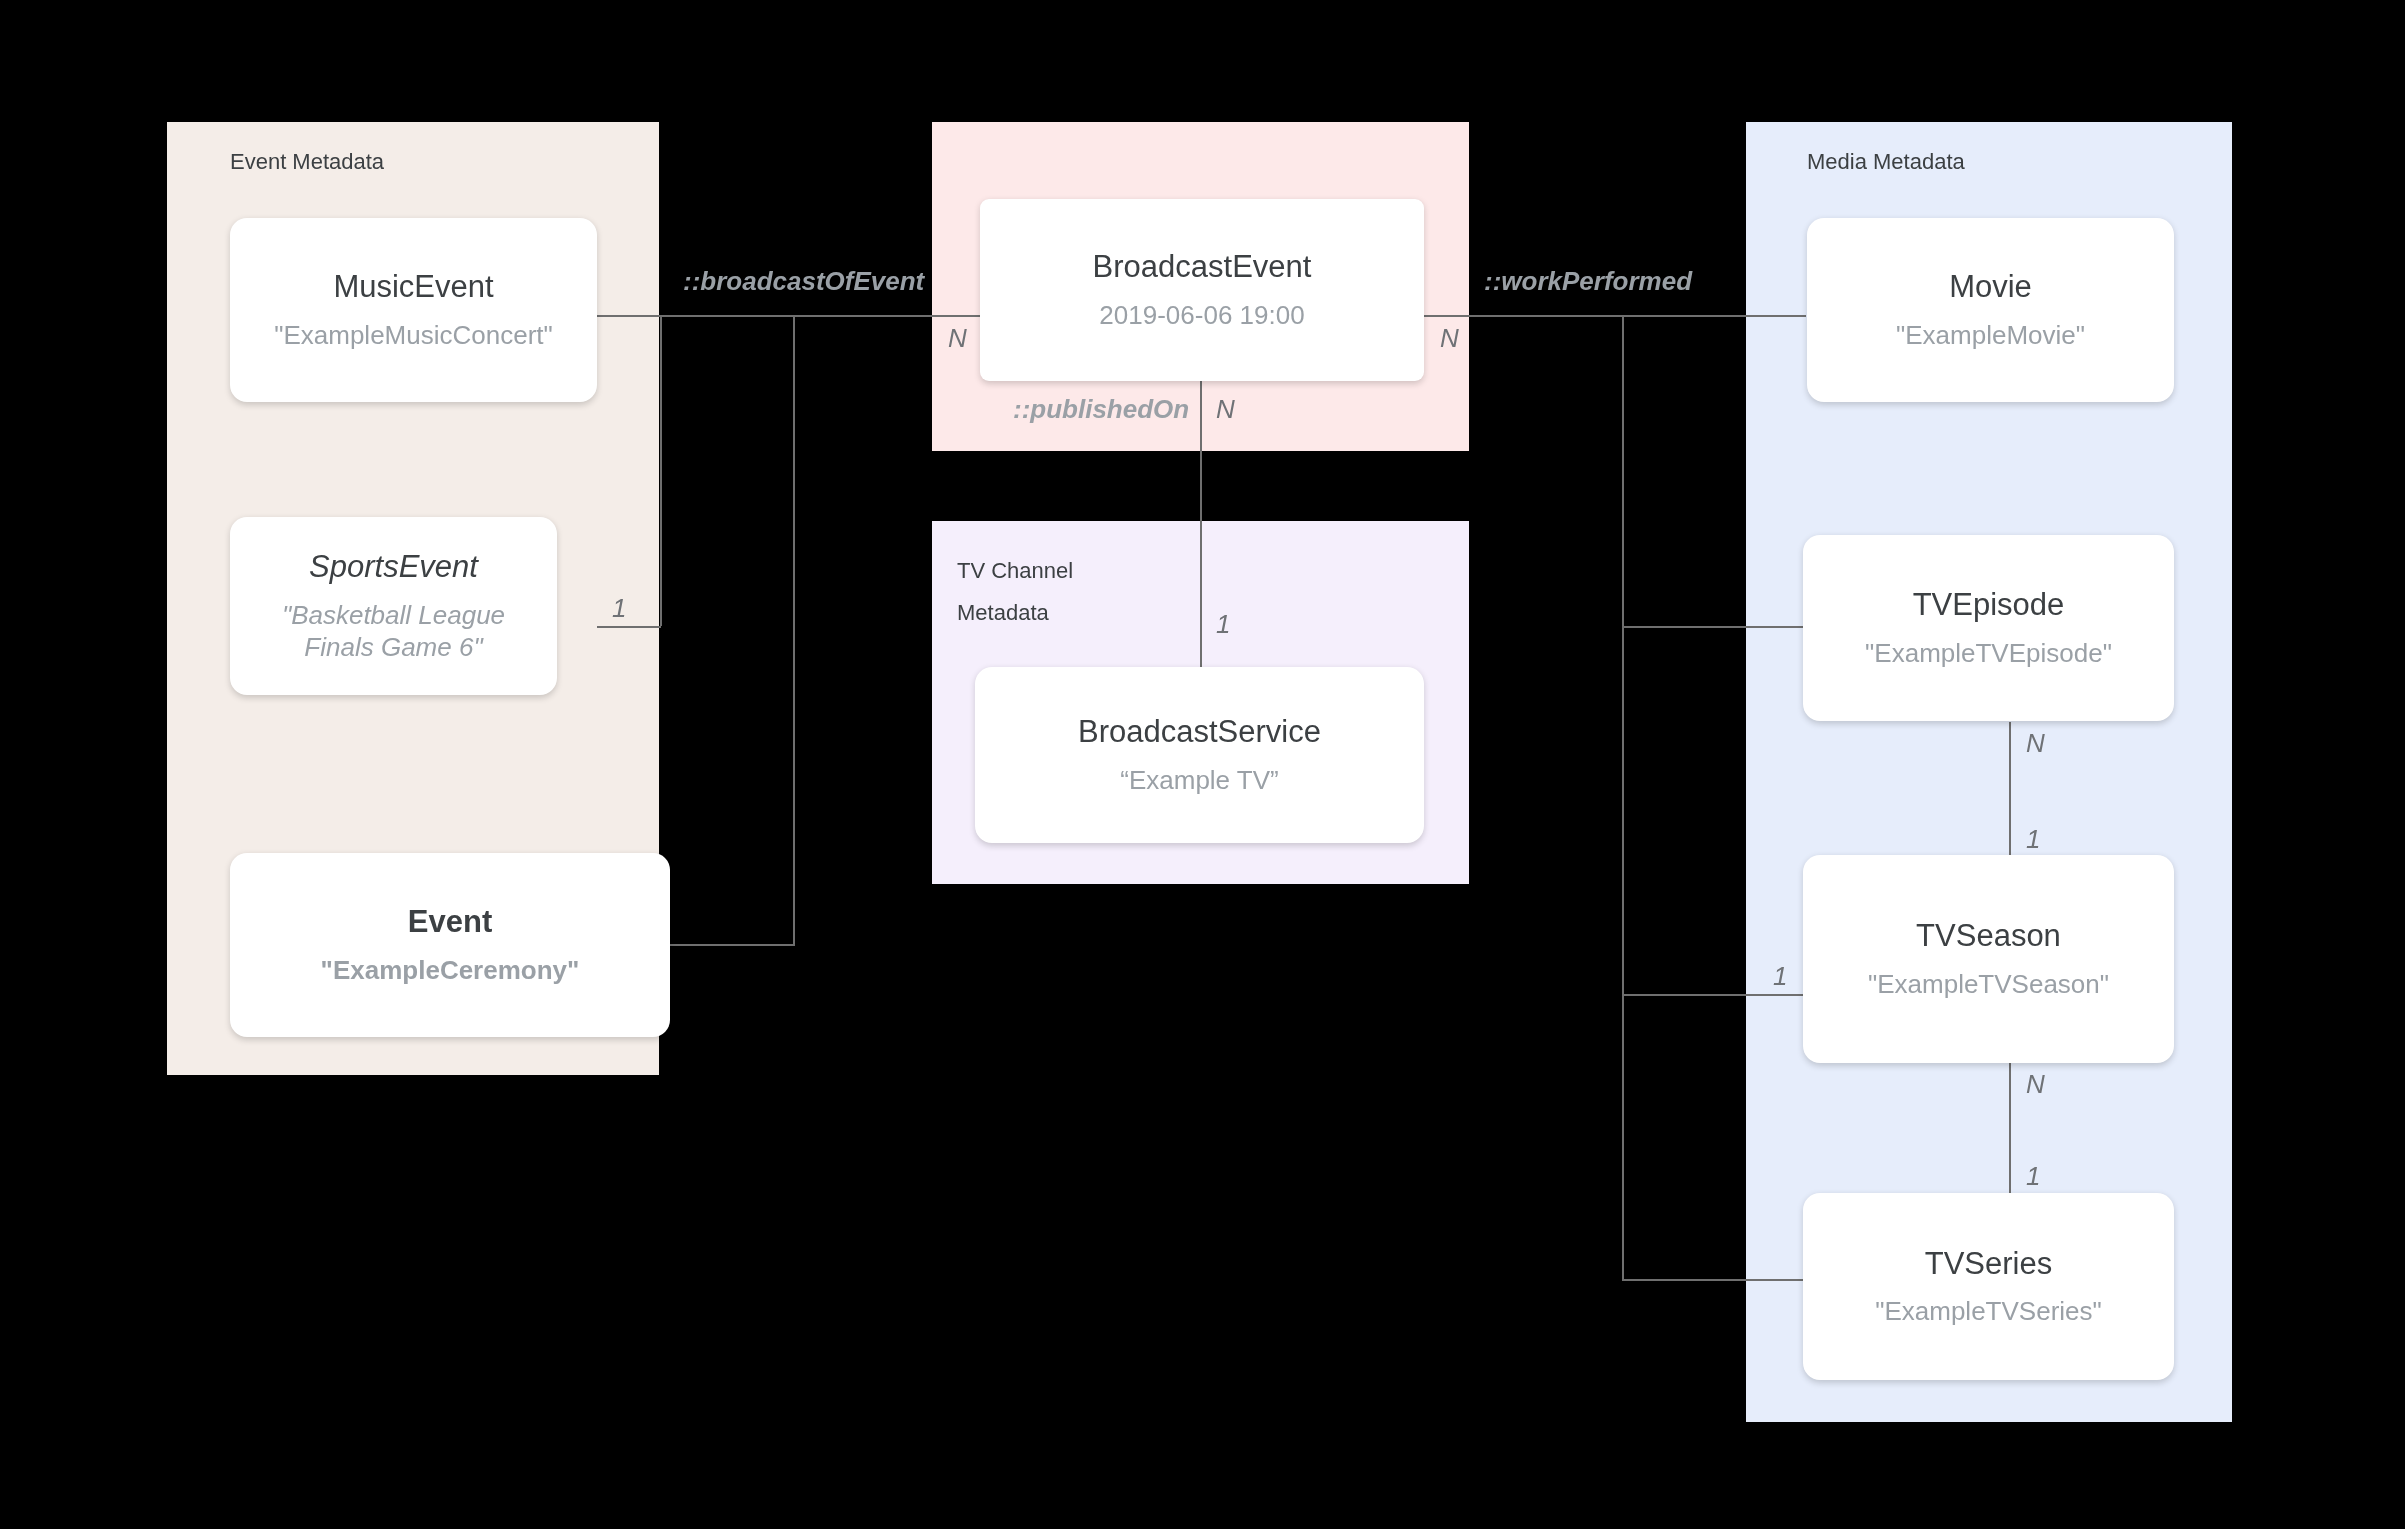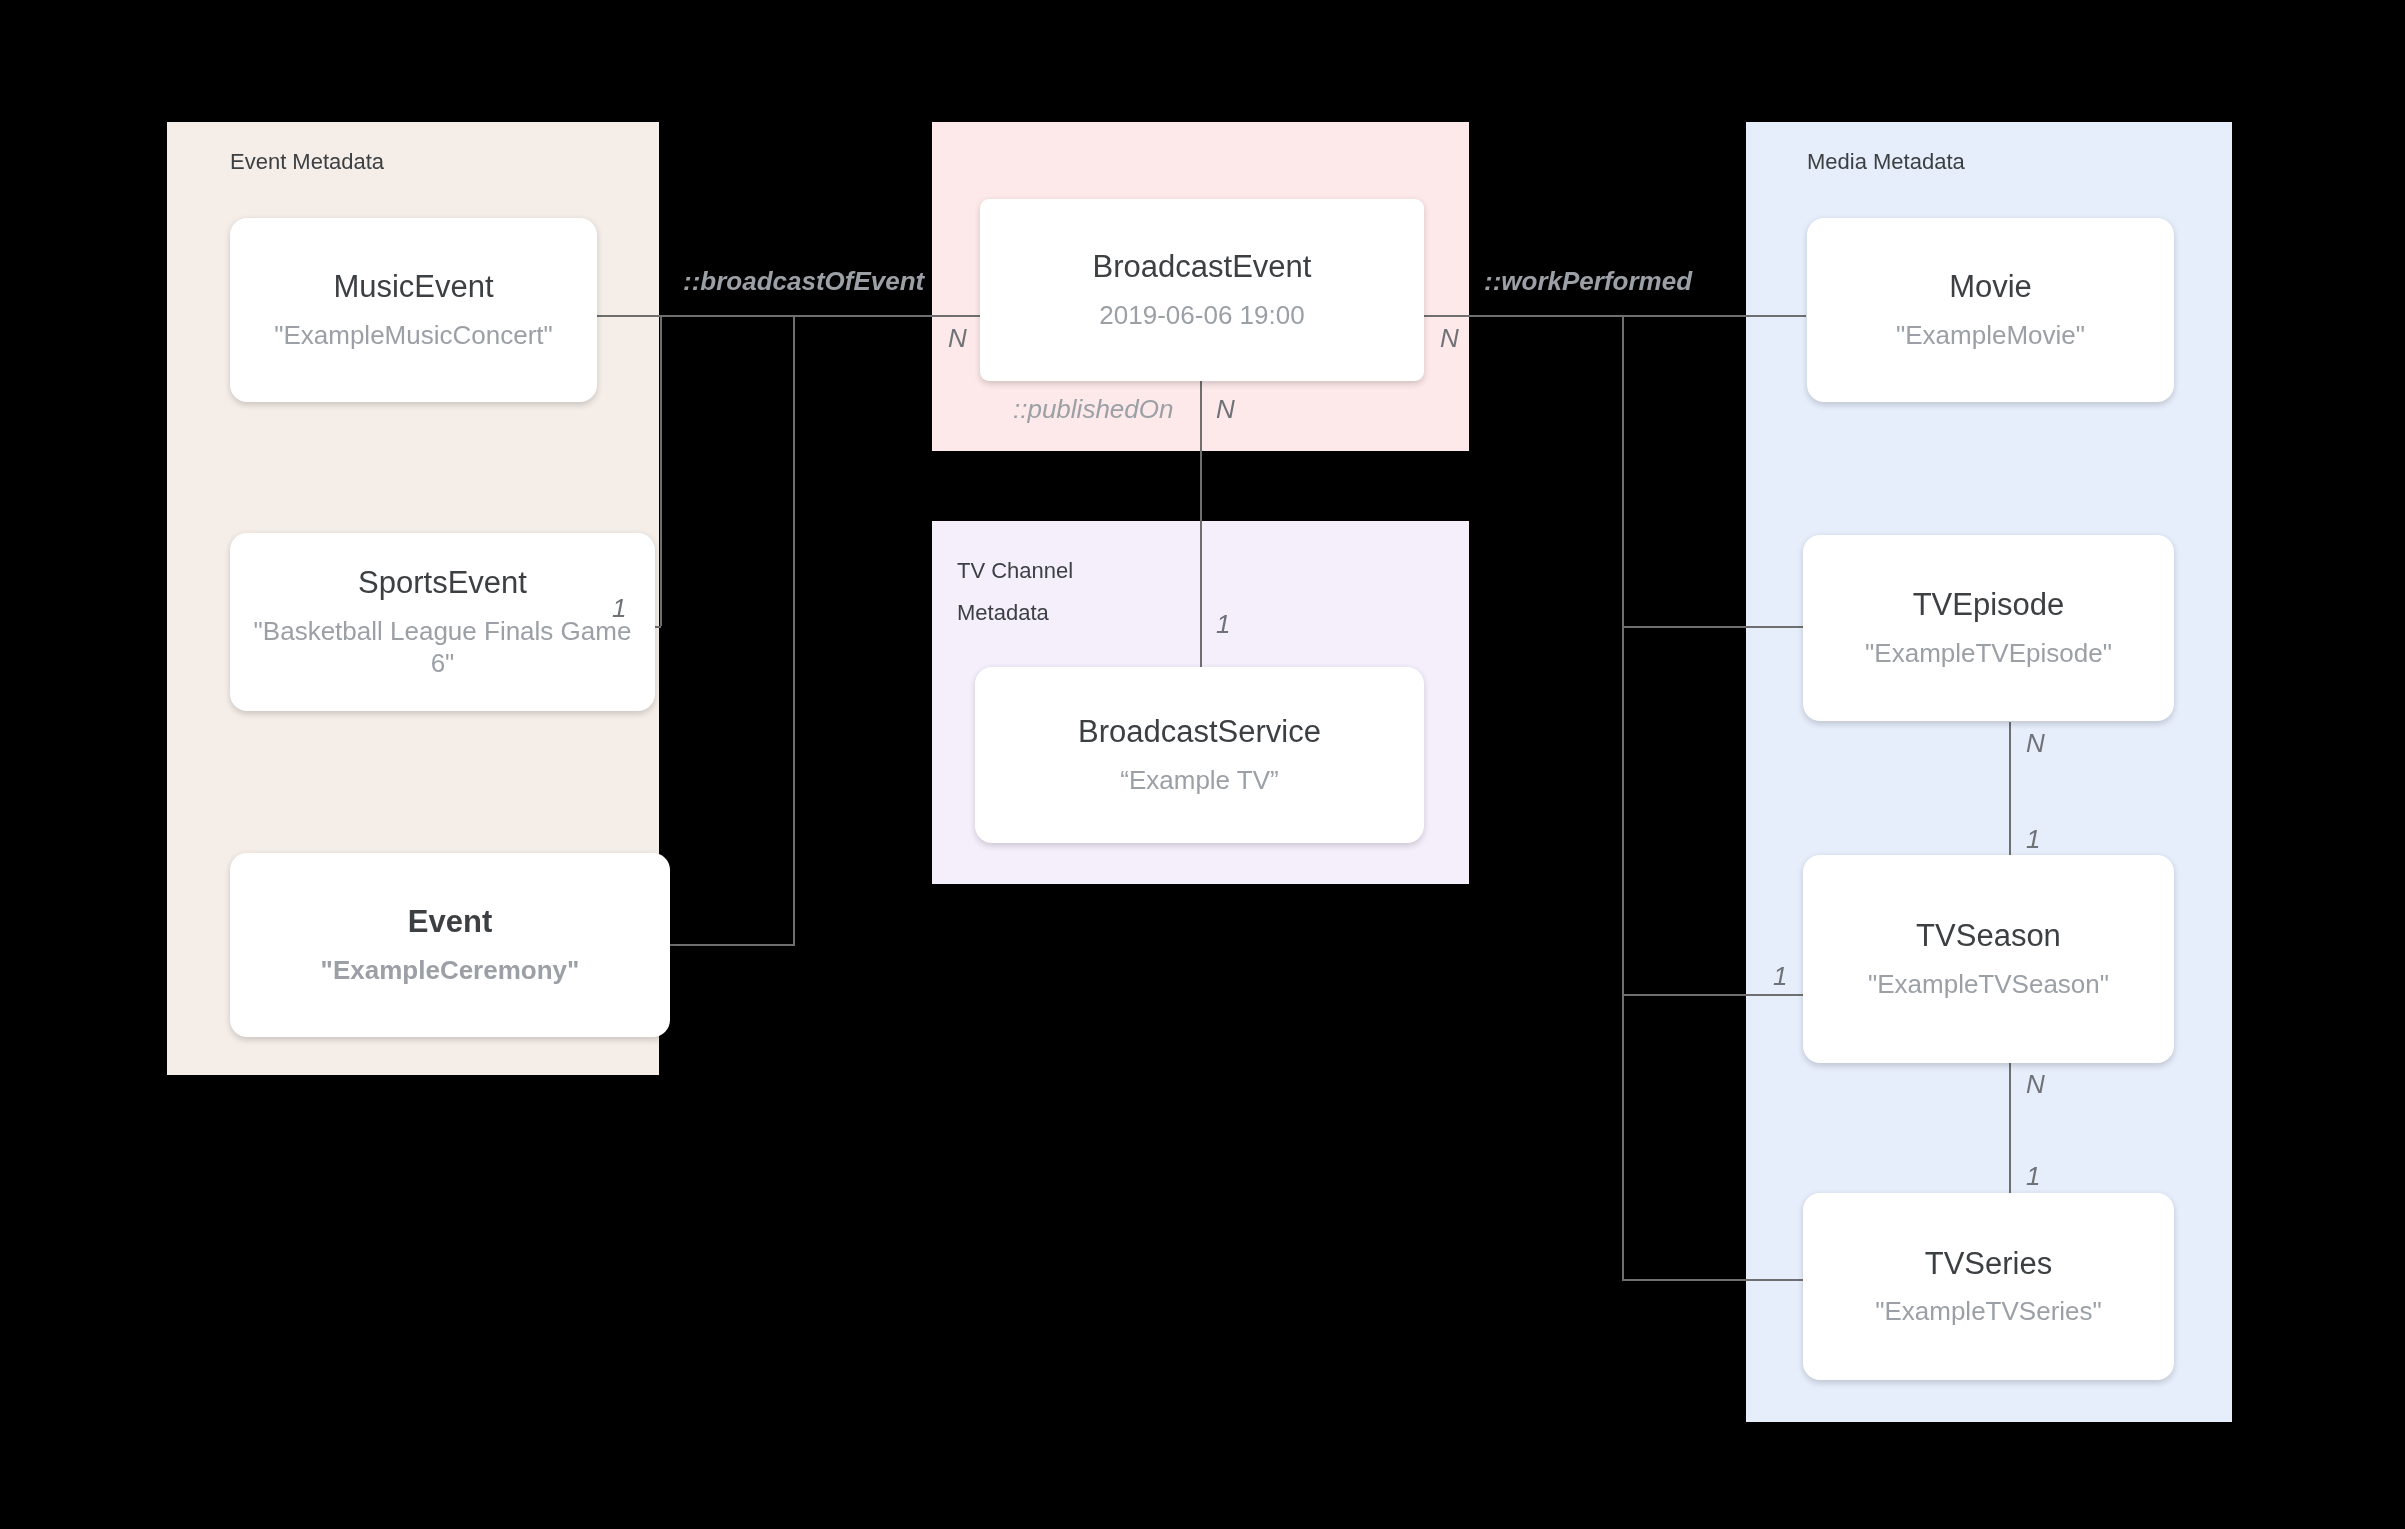--- a/index.html
+++ b/index.html
@@ -77,21 +77,21 @@
 
   <div class="ln lnv" style="left:2009px;top:722px;height:177px;"></div>
 
   <div class="ln lnv" style="left:2009px;top:1063px;height:177px;"></div>
 
   <div class="card" style="left:230px;top:218px;width:367px;height:184px;">
     <div class="cname">MusicEvent</div>
     <div class="cval">"ExampleMusicConcert"</div>
   </div>
 
-  <div class="card" style="left:230px;top:533px;width:425px;height:178px;">
+  <div class="card" style="left:230px;top:517px;width:327px;height:178px;font-style:italic;">
     <div class="cname">SportsEvent</div>
     <div class="cval">"Basketball League Finals Game 6"</div>
   </div>
 
   <div class="card" style="left:230px;top:853px;width:440px;height:184px;font-weight:bold;">
     <div class="cname">Event</div>
     <div class="cval">"ExampleCeremony"</div>
   </div>
 
   <div class="card" style="left:980px;top:199px;width:444px;height:182px;border-radius:9px;">
@@ -121,21 +121,21 @@
 
   <div class="card" style="left:1803px;top:1193px;width:371px;height:187px;justify-content:center;">
     <div class="cname">TVSeries</div>
     <div class="cval">"ExampleTVSeries"</div>
   </div>
 
   <div class="rel" style="left:683px;top:266px;">::broadcastOfEvent</div>
 
   <div class="rel" style="left:1484px;top:266px;">::workPerformed</div>
 
-  <div class="rel" style="left:1013px;top:394px;font-weight:400;text-align:right;">::publishedOn</div>
+  <div class="rel" style="left:1013px;top:394px;font-weight:700;text-align:right;">::publishedOn</div>
 
   <div class="card-edge" style="left:948px;top:323px;">N</div>
 
   <div class="card-edge" style="left:1440px;top:323px;">N</div>
 
   <div class="card-edge" style="left:1216px;top:394px;">N</div>
 
   <div class="card-edge" style="left:612px;top:593px;">1</div>
 
   <div class="card-edge" style="left:1216px;top:609px;">1</div>

